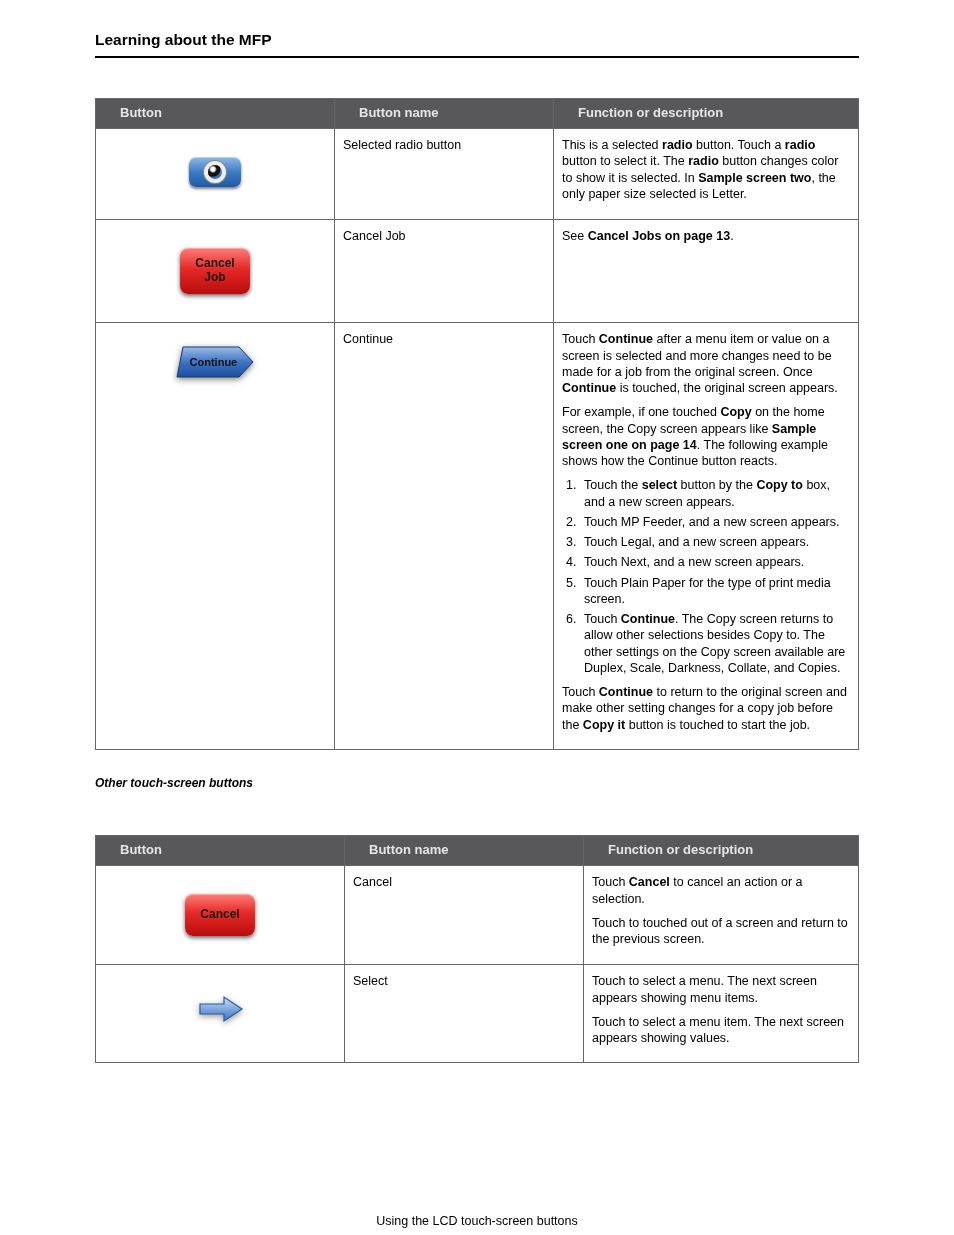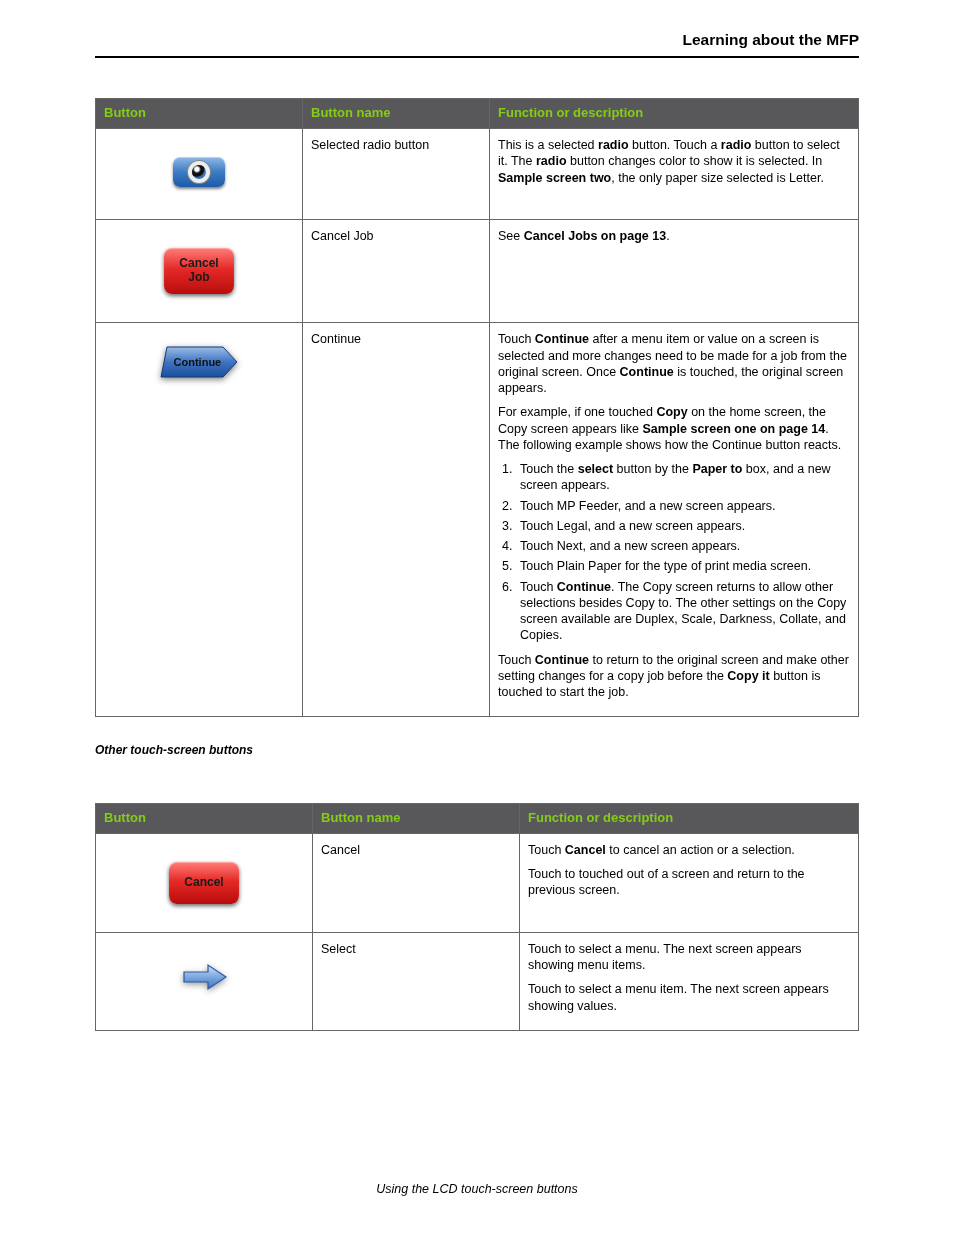--- a/index.html
+++ b/index.html
@@ -7,37 +7,37 @@
     font-family: Arial, Helvetica, sans-serif;
     margin: 0;
     padding: 30px 95px 30px 95px;
     font-size: 13px;
     color: #000;
     width: 954px;
     box-sizing: border-box;
     line-height: 1.3;
   }
   .page-header {
-    text-align: right;
+    text-align: left;
     font-weight: bold;
     font-size: 15.5px;
     padding-bottom: 6px;
     border-bottom: 2.5px solid #000;
     margin-bottom: 40px;
   }
   table {
     border-collapse: collapse;
     width: 100%;
   }
   th {
     background: #58585a;
-    color: #84cc16;
+    color: #e5e5e5;
     font-weight: bold;
     text-align: left;
-    padding: 6px 8px;
+    padding: 6px 24px;
     border: 1px solid #666;
     font-size: 13px;
   }
   td {
     border: 1px solid #666;
     padding: 8px 8px;
     vertical-align: top;
     font-size: 12.5px;
   }
   .col-button { width: 190px; }
@@ -113,21 +113,21 @@
     font-weight: bold;
     font-style: italic;
     font-size: 12px;
     margin: 26px 0 44px 0;
   }
   .footer {
     text-align: center;
     margin-top: 150px;
     font-size: 12.5px;
   }
-  .footer .ft { font-style: italic; }
+  .footer .ft { }
   .footer .pg { font-weight: bold; font-style: italic; }
 </style>
 </head>
 <body>
 
 <div class="page-header">Learning about the MFP</div>
 
 <table>
   <thead>
     <tr>
@@ -174,21 +174,21 @@
             <path d="M8,4 L64,4 L78,19 L64,34 L2,34 Z" fill="url(#g1)" stroke="#153c73" stroke-width="1"></path>
           </svg>
           <span class="lbl">Continue</span>
         </span>
       </td>
       <td>Continue</td>
       <td class="desc">
         <p>Touch <b>Continue</b> after a menu item or value on a screen is selected and more changes need to be made for a job from the original screen. Once <b>Continue</b> is touched, the original screen appears.</p>
         <p>For example, if one touched <b>Copy</b> on the home screen, the Copy screen appears like <b>Sample screen one on page 14</b>. The following example shows how the Continue button reacts.</p>
         <ol>
-          <li>Touch the <b>select</b> button by the <b>Paper to</b> box, and a new screen appears.</li>
+          <li>Touch the <b>select</b> button by the <b>Copy to</b> box, and a new screen appears.</li>
           <li>Touch MP Feeder, and a new screen appears.</li>
           <li>Touch Legal, and a new screen appears.</li>
           <li>Touch Next, and a new screen appears.</li>
           <li>Touch Plain Paper for the type of print media screen.</li>
           <li>Touch <b>Continue</b>. The Copy screen returns to allow other selections besides Copy to. The other settings on the Copy screen available are Duplex, Scale, Darkness, Collate, and Copies.</li>
         </ol>
         <p>Touch <b>Continue</b> to return to the original screen and make other setting changes for a copy job before the <b>Copy it</b> button is touched to start the job.</p>
       </td>
     </tr>
   </tbody>

